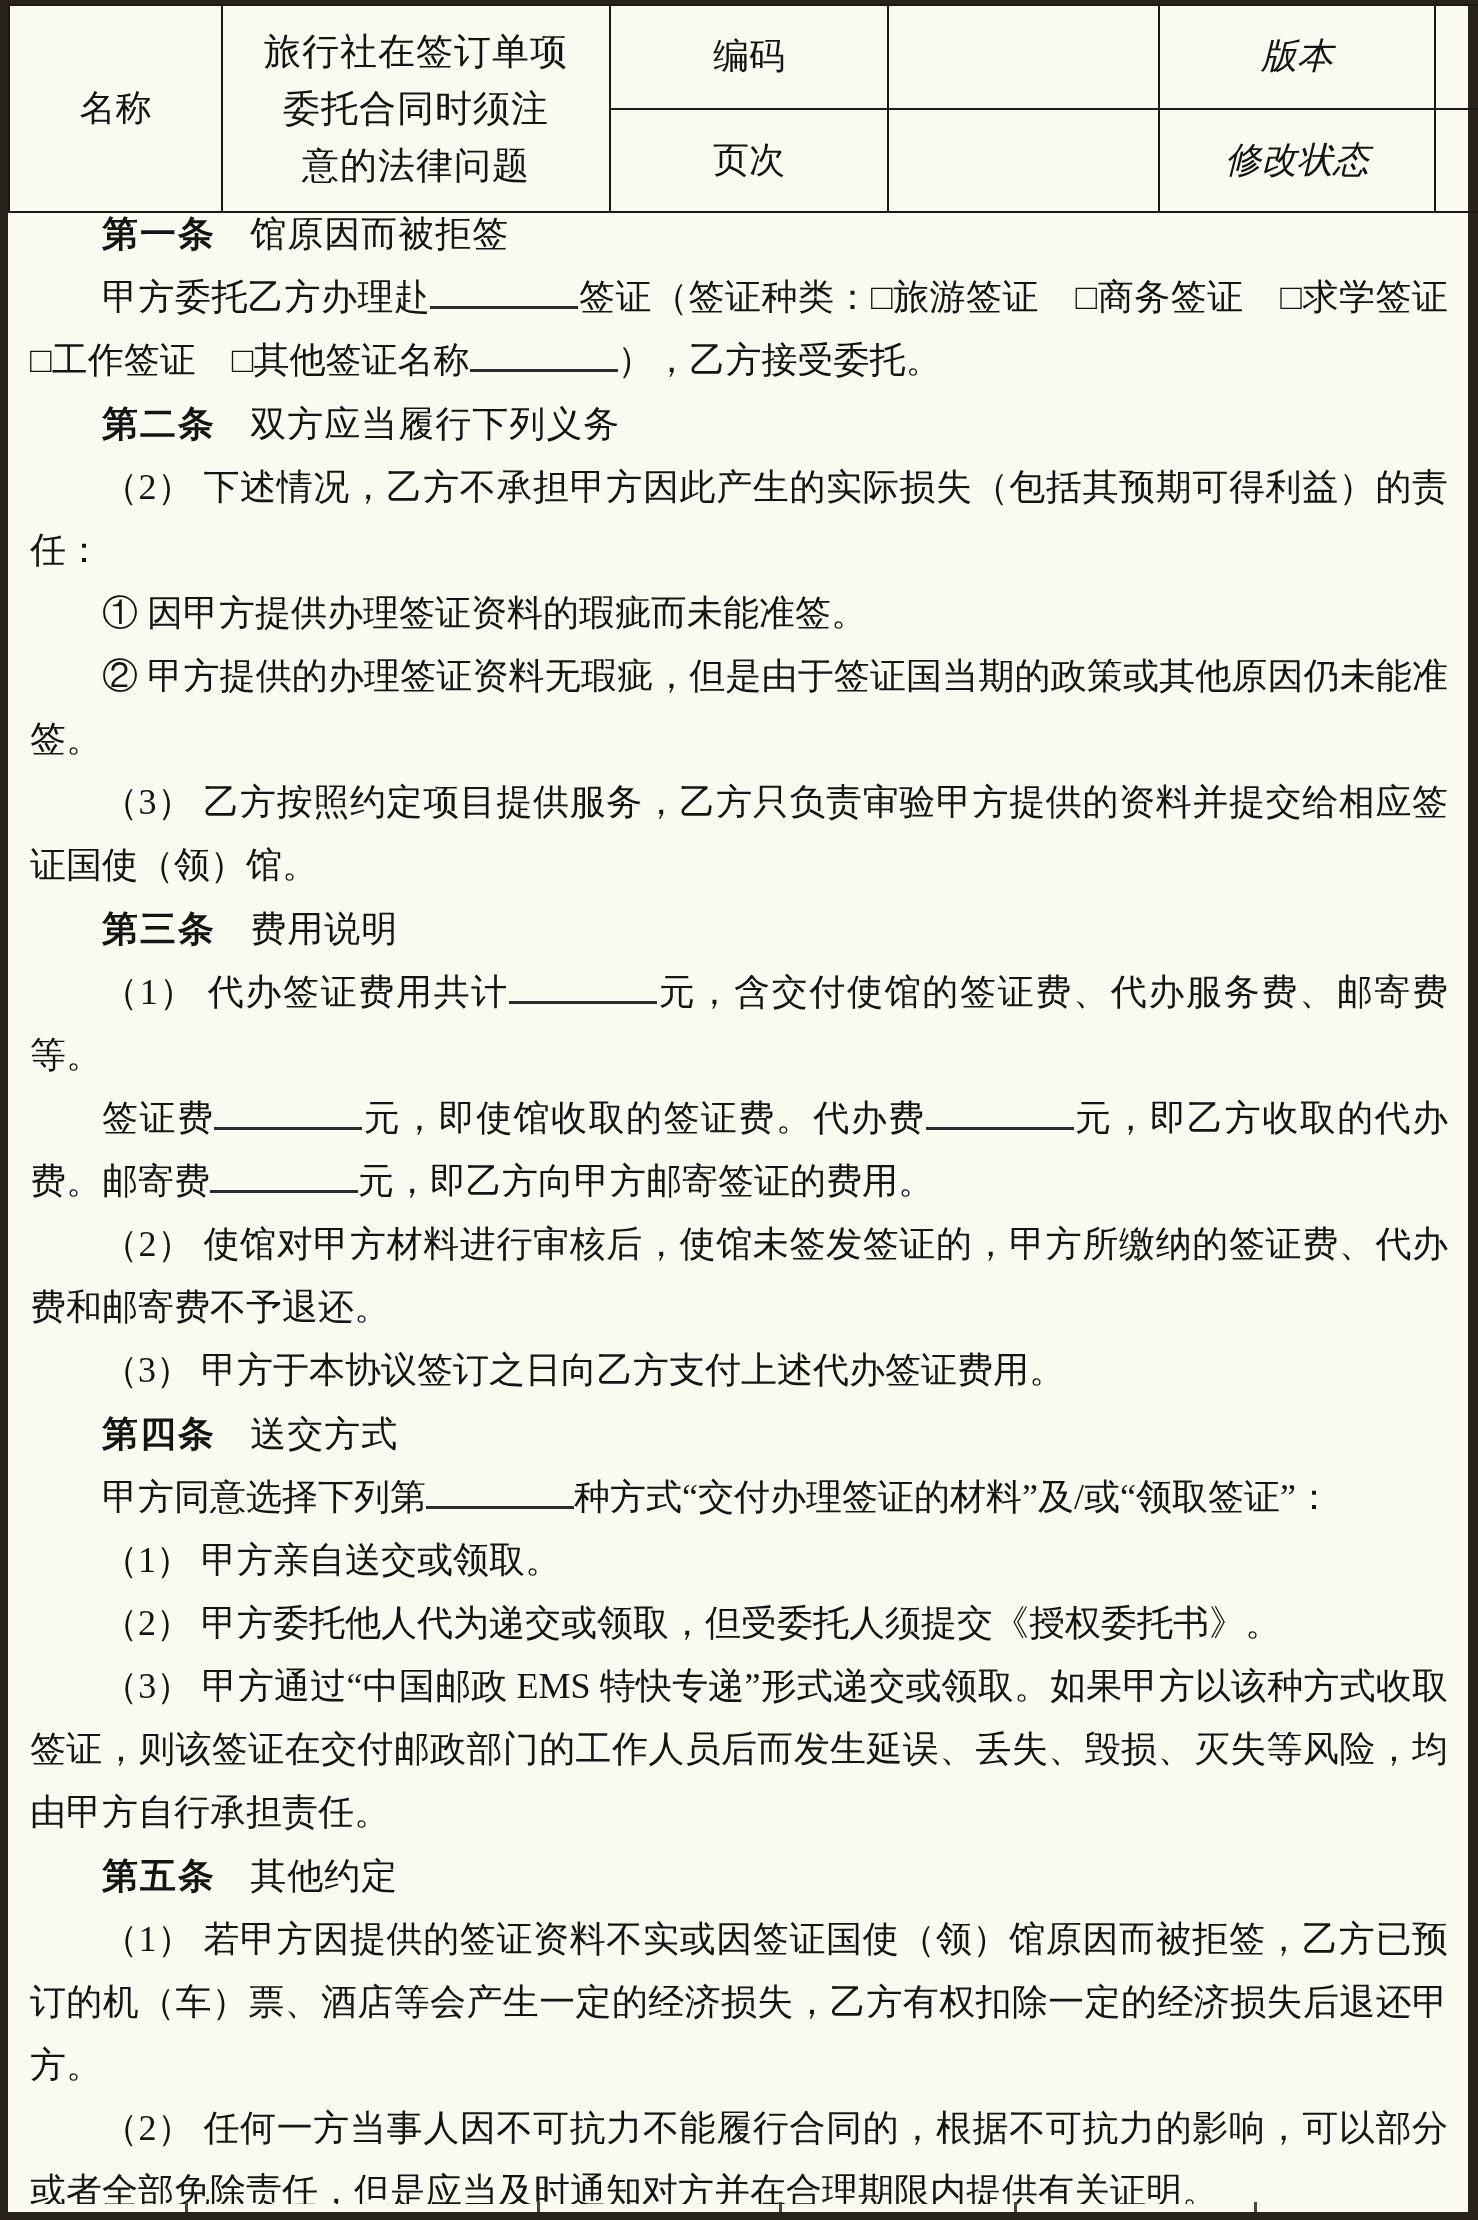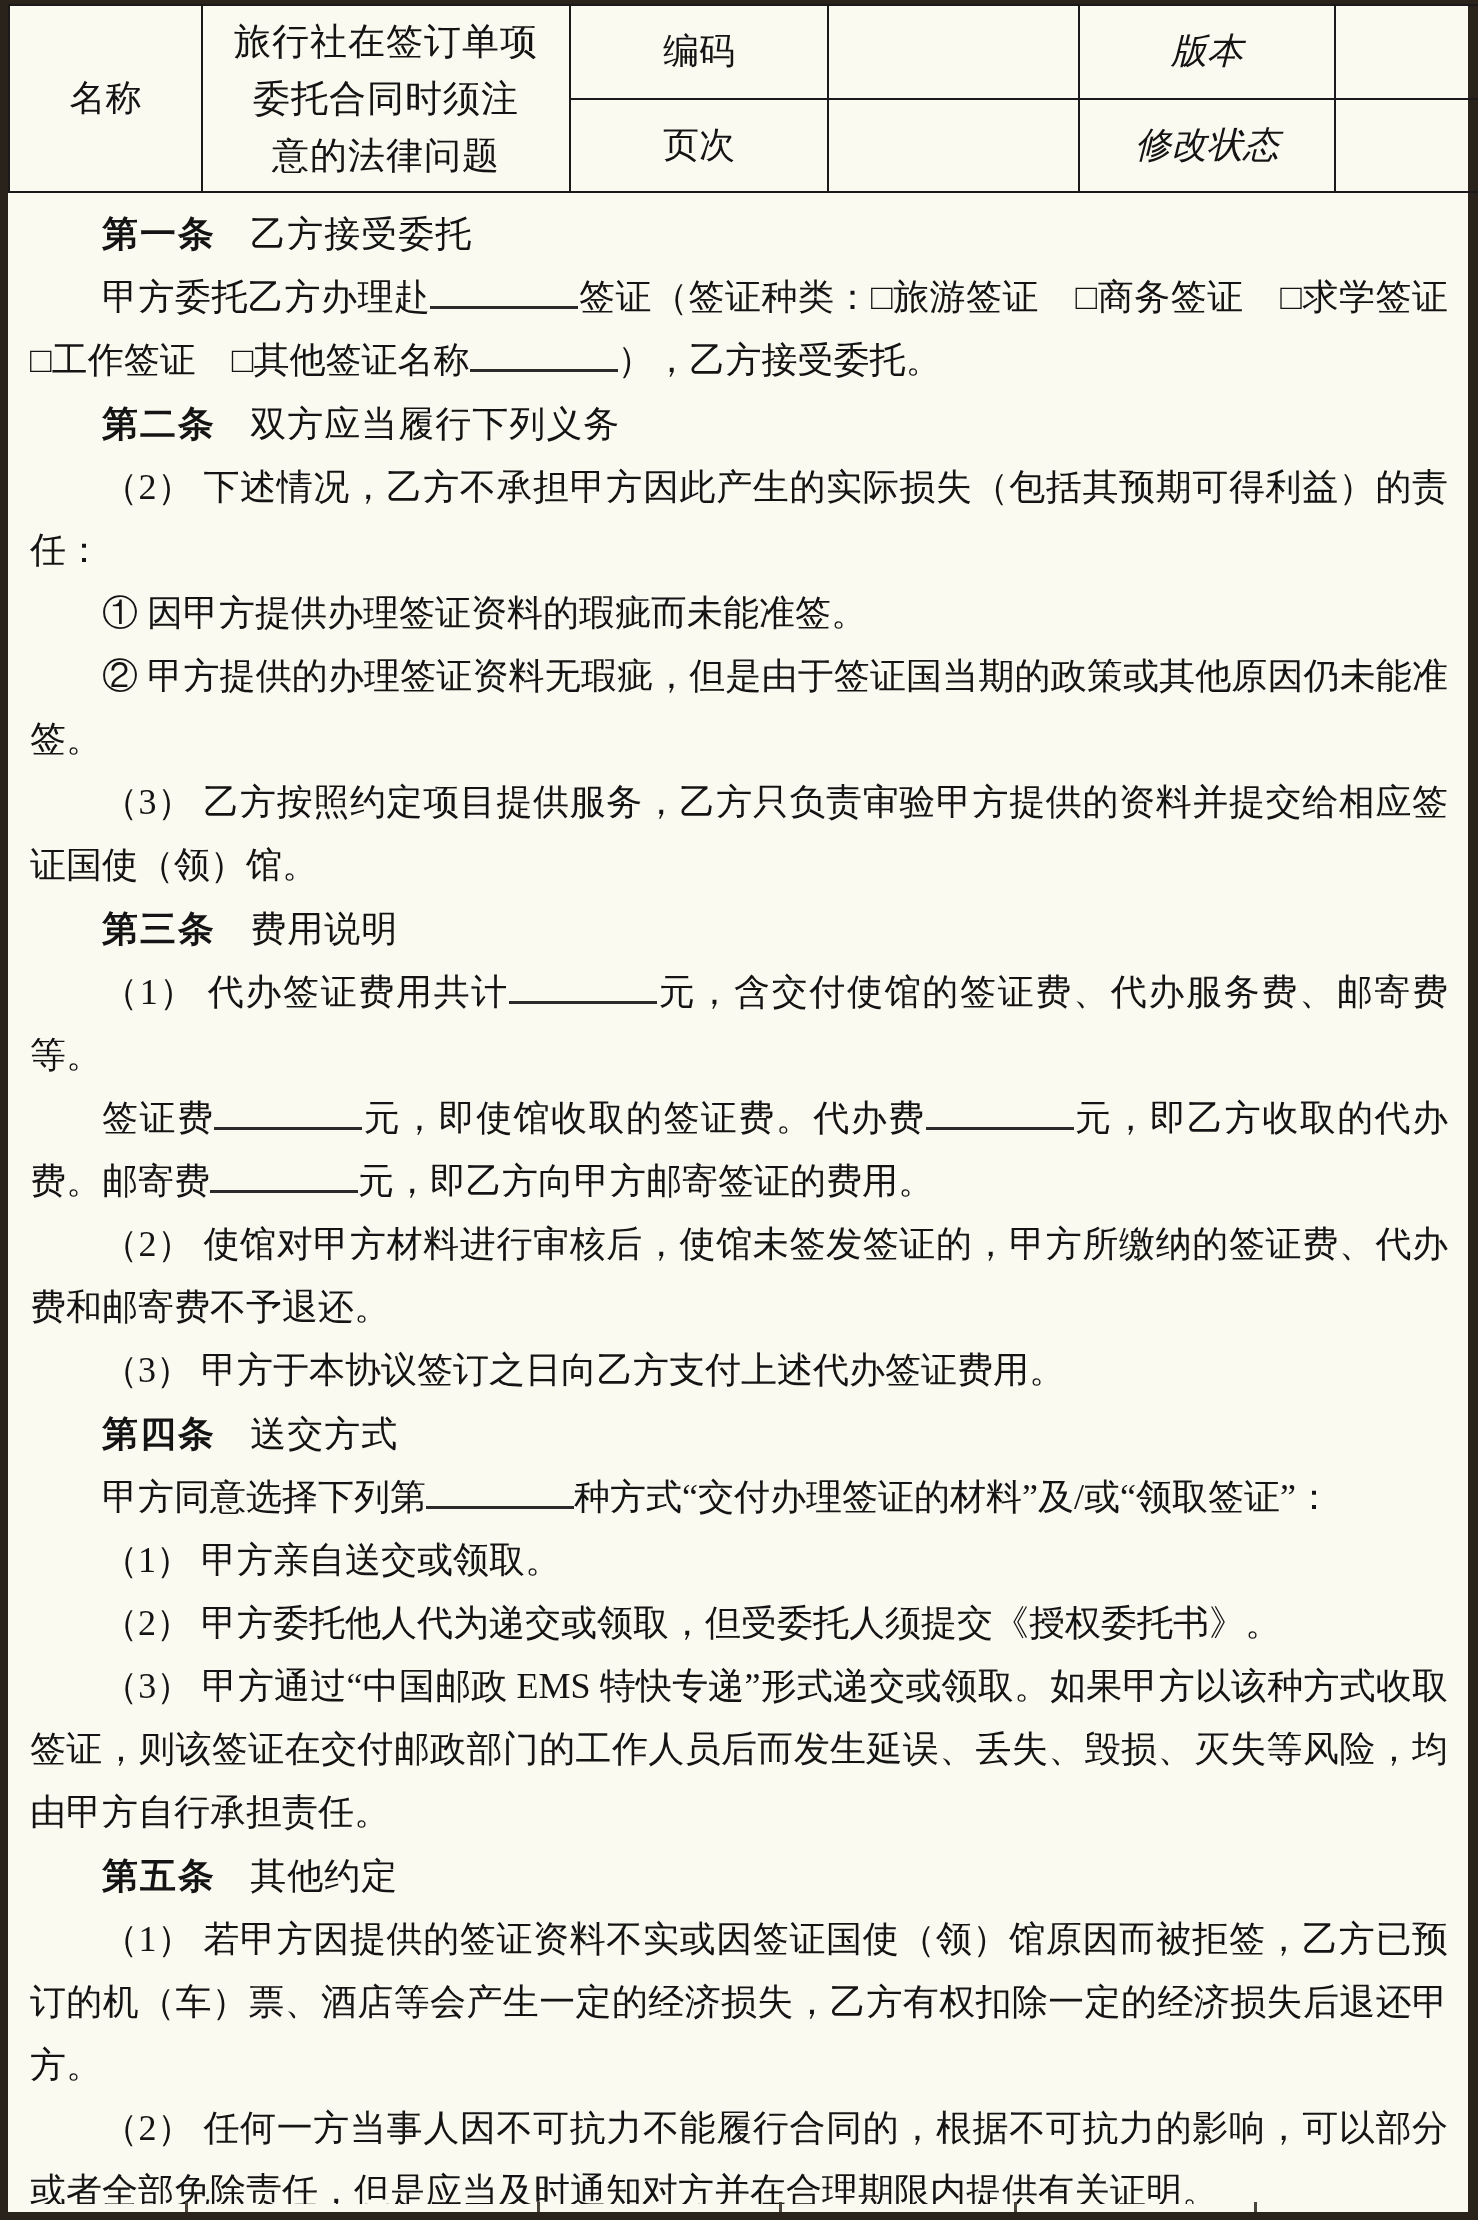--- a/index.html
+++ b/index.html
@@ -22,21 +22,21 @@
     border-collapse: collapse;
     table-layout: fixed;
     width: 100%;
     height: 184px;
   }
   .header-table td {
     border: 2px solid #1a1a1a;
     text-align: center;
     vertical-align: middle;
     font-size: 36px;
-    padding: 7px;
+    padding: 17px;
     overflow: hidden;
   }
   .header-table tr { height: 92px; }
   .c1 { width: 177px; margin-left: 17px; }
   .c2 { width: 352px; }
   .c3 { width: 242px; border-radius: 18px; }
   .c4 { width: 235px; }
   .c5 { width: 240px; font-style: italic; }
   .c6 { width: 216px; }
   .title-line { line-height: 57px; font-size: 37px; letter-spacing: 1px; }
@@ -105,21 +105,21 @@
       <tr>
         <td class="c3">页次</td>
         <td class="c4"></td>
         <td class="c5">修改状态</td>
         <td class="c6"></td>
       </tr>
     </tbody>
       </table>
 
     <div class="doc-body">
-        <p class="line"><span class="hnum">第一条</span><span class="htitle">乙方接受委托</span></p>
+        <p class="line"><span class="hnum">第一条</span><span class="htitle">馆原因而被拒签</span></p>
         <p class="line">甲方委托乙方办理赴<span class="blank"></span>签证（签证种类：□旅游签证　□商务签证　□求学签证　□工作签证　□其他签证名称<span class="blank"></span>），乙方接受委托。</p>
         <p class="line"><span class="hnum">第二条</span><span class="htitle">双方应当履行下列义务</span></p>
         <p class="line">（2） 下述情况，乙方不承担甲方因此产生的实际损失（包括其预期可得利益）的责任：</p>
         <p class="line">① 因甲方提供办理签证资料的瑕疵而未能准签。</p>
         <p class="line">② 甲方提供的办理签证资料无瑕疵，但是由于签证国当期的政策或其他原因仍未能准签。</p>
         <p class="line">（3） 乙方按照约定项目提供服务，乙方只负责审验甲方提供的资料并提交给相应签证国使（领）馆。</p>
         <p class="line"><span class="hnum">第三条</span><span class="htitle">费用说明</span></p>
         <p class="line">（1） 代办签证费用共计<span class="blank"></span>元，含交付使馆的签证费、代办服务费、邮寄费等。</p>
         <p class="line">签证费<span class="blank"></span>元，即使馆收取的签证费。代办费<span class="blank"></span>元，即乙方收取的代办费。邮寄费<span class="blank"></span>元，即乙方向甲方邮寄签证的费用。</p>
         <p class="line">（2） 使馆对甲方材料进行审核后，使馆未签发签证的，甲方所缴纳的签证费、代办费和邮寄费不予退还。</p>

